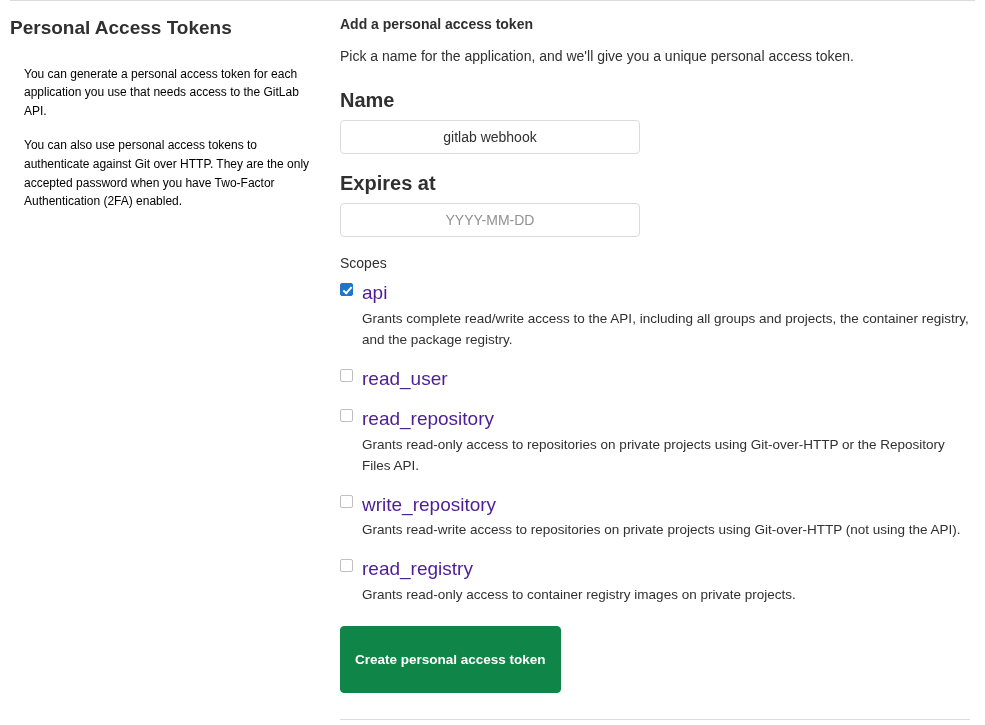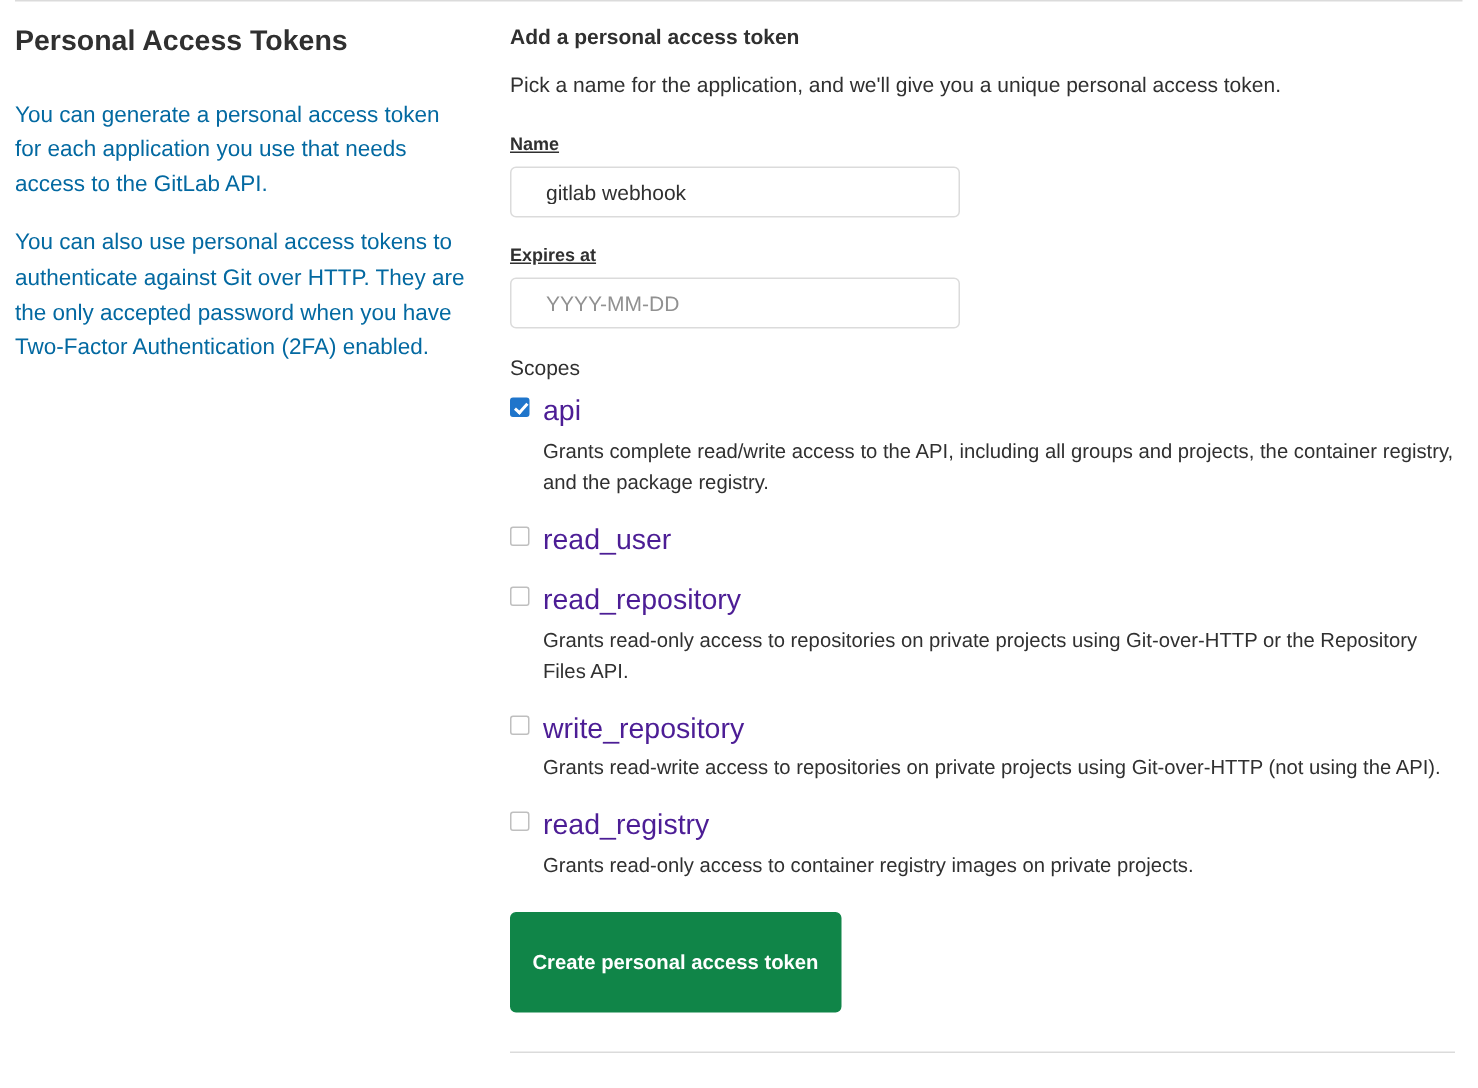--- a/index.html
+++ b/index.html
@@ -42,24 +42,24 @@
     box-sizing: border-box;
   }
   .left-title {
     font-size: 19px;
     font-weight: bold;
     color: #303030;
     margin: 0 0 24px 0;
     line-height: 1.3;
   }
   .left-para {
-    font-size: 15px;
+    font-size: 12px;
     line-height: 1.55;
-    color: #0369a1;
-    margin: 0 0 16px 0;
+    color: #000000;
+    margin: 0 0 16px 14px;
     max-width: 300px;
   }
   
   .right-col {
     flex: 1;
     padding-left: 10px;
     padding-right: 15px;
     box-sizing: border-box;
   }
   .form-title {
@@ -69,39 +69,39 @@
     margin: 0 0 14px 0;
   }
   .form-sub {
     font-size: 14px;
     color: #303030;
     margin: 0 0 22px 0;
     line-height: 1.5;
   }
   .field-label {
     display: block;
-    font-size: 12px;
+    font-size: 20px;
     font-weight: bold;
     color: #303030;
     margin-bottom: 8px;
-    text-decoration: underline;
   }
   .text-input {
     display: block;
     width: 300px;
     height: 34px;
     box-sizing: border-box;
     padding: 6px 23px;
     font-family: "Liberation Sans", sans-serif;
     font-size: 14px;
     color: #303030;
     background: #ffffff;
     border: 1px solid #dbdbdb;
     border-radius: 4px;
     outline: none;
+    text-align: center;
   }
   .text-input::placeholder {
     color: #919191;
   }
   .field-block {
     margin-bottom: 18px;
   }
   .scopes-label {
     font-size: 14px;
     font-weight: normal;

